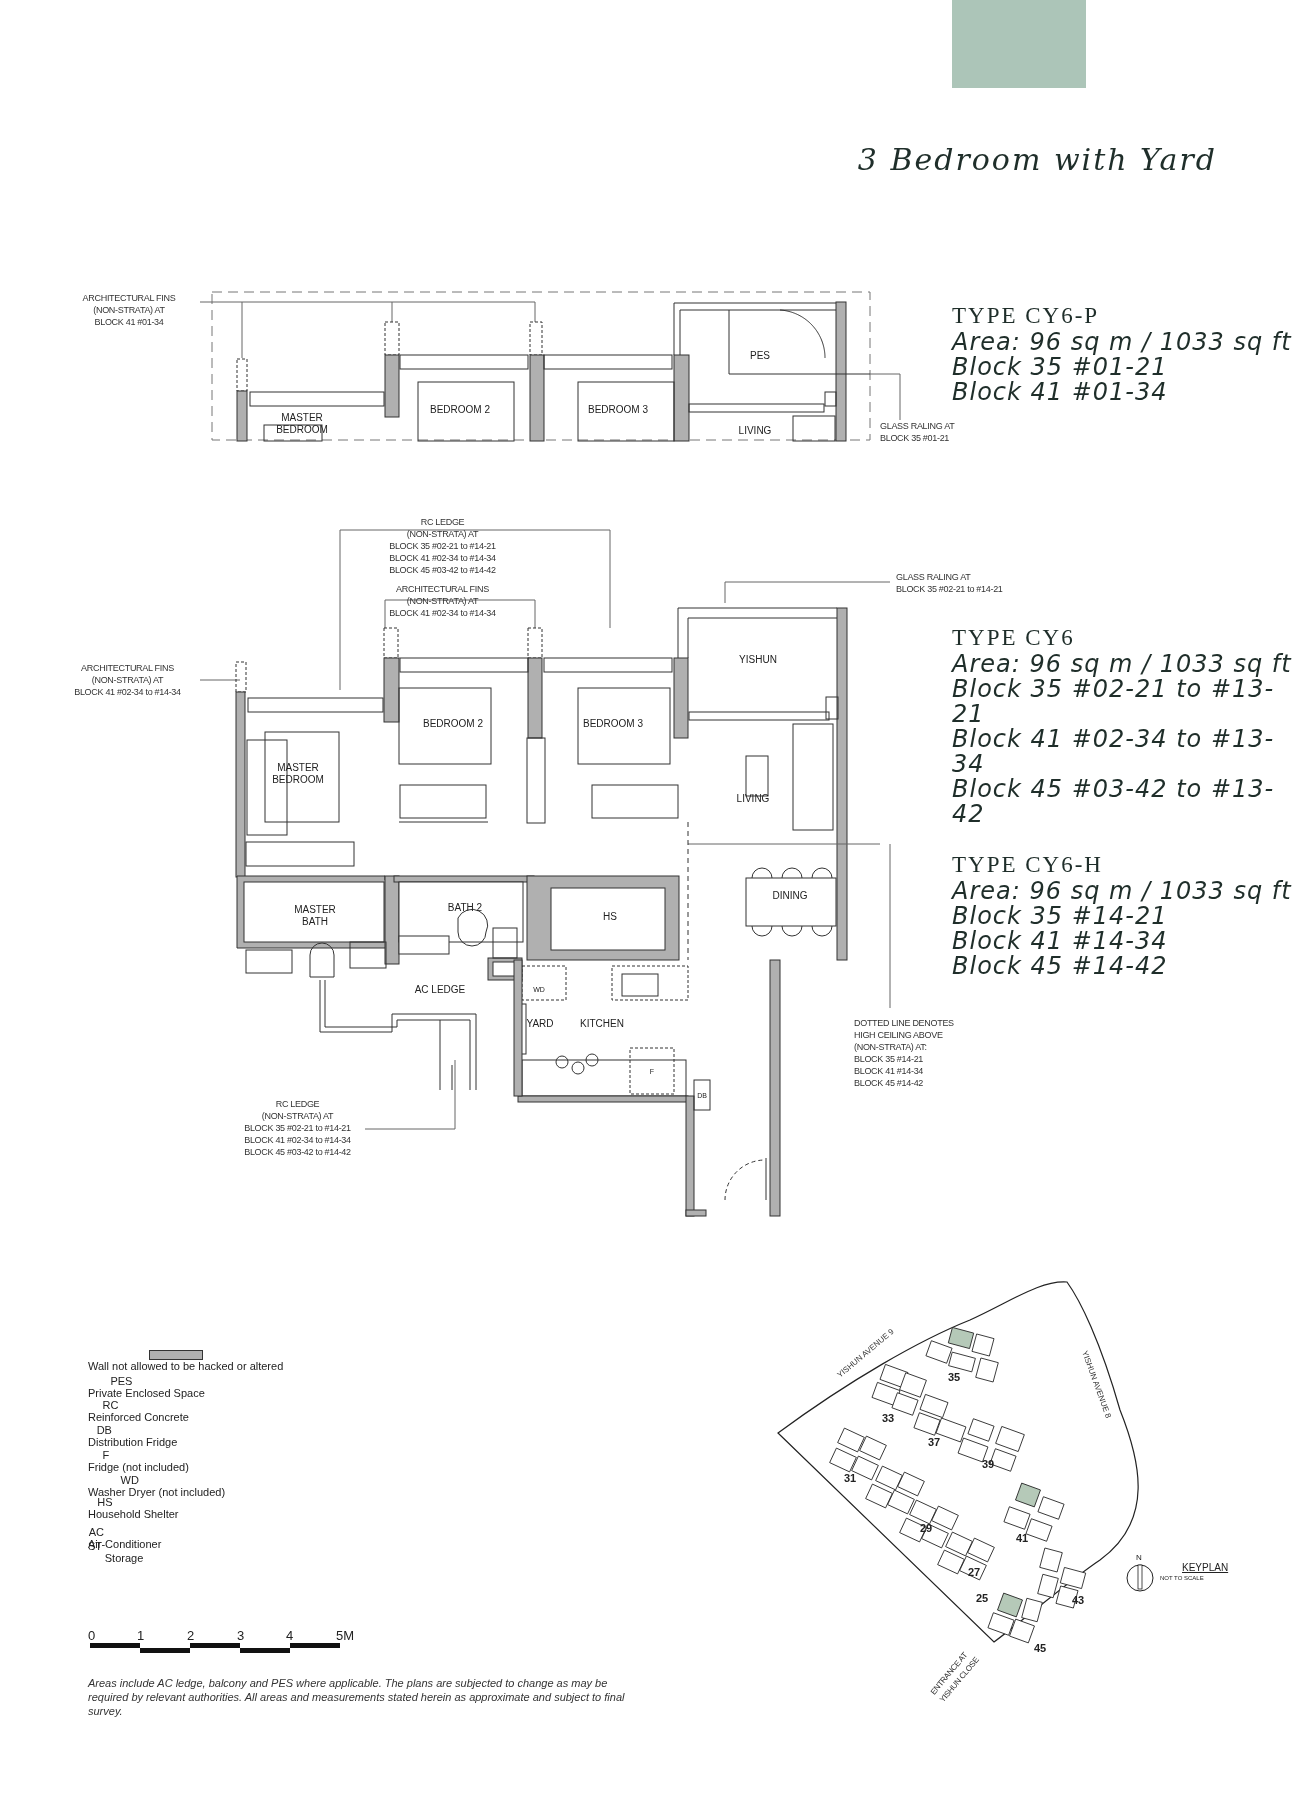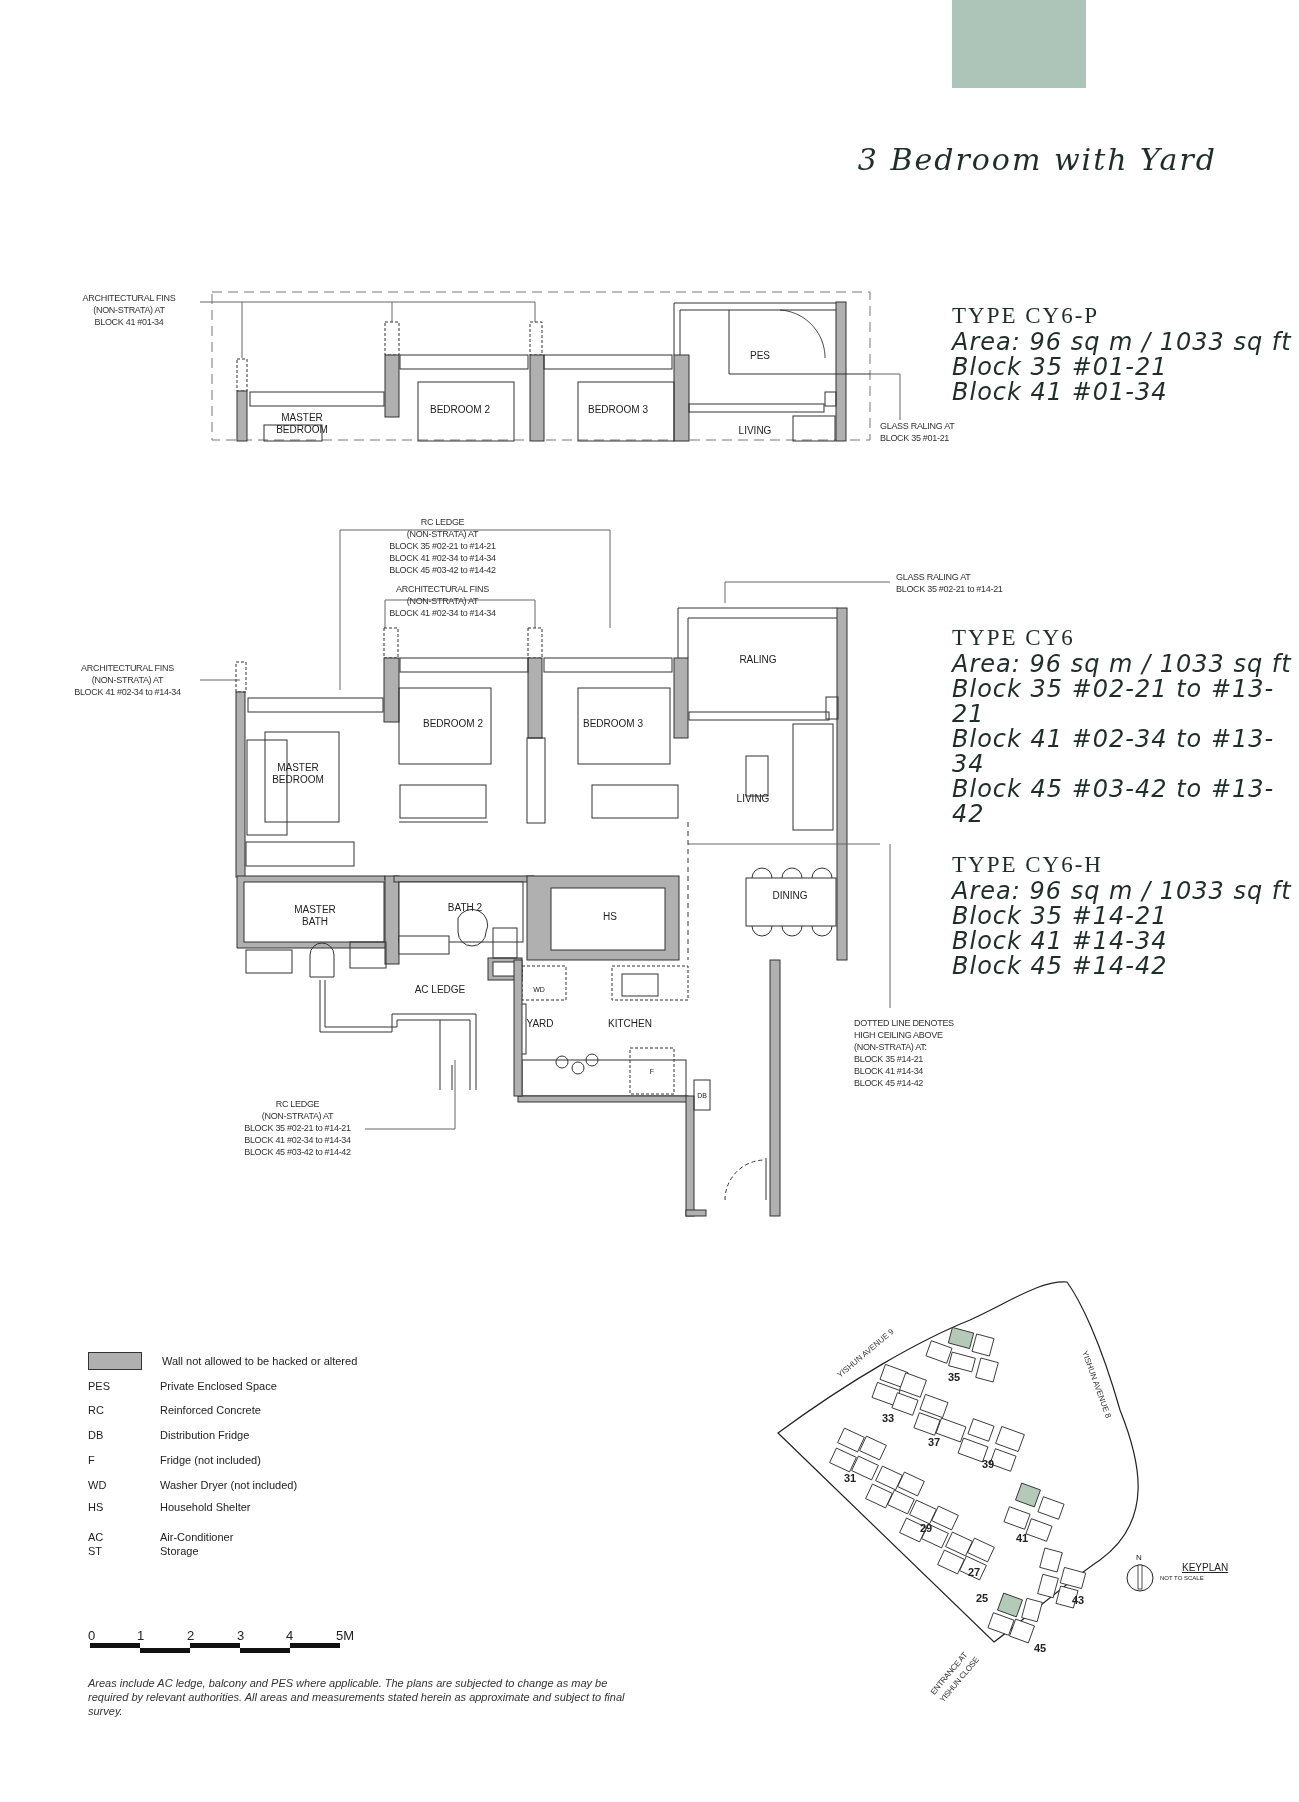--- a/index.html
+++ b/index.html
@@ -6,21 +6,21 @@
   body { width:1299px; height:1802px; position:relative; overflow:hidden; font-family:"Liberation Sans", sans-serif; color:#222; }
   .abs { position:absolute; }
   .tab-block { left:952px; top:0; width:134px; height:88px; background:#acc5b8; }
   .page-title { right:82px; top:142px; font-family:"DejaVu Serif", serif; font-size:30px; letter-spacing:2px; color:#1f2e2a;font-style:italic; }
   .type-block { left:952px; color:#1f2e2a; }
   .type-name { font-family:"Liberation Serif", serif; font-size:23px; letter-spacing:2px; line-height:28px; }
   .type-line { font-family:"DejaVu Sans", sans-serif; font-size:24px; letter-spacing:1px; line-height:25px;font-style:italic; }
   .annot { font-size:9px; line-height:12px; color:#333; letter-spacing:-0.3px; }
   .annot.right { text-align:center; }
   .room { font-size:10px; color:#222; text-align:center; line-height:12px; }
-  .legend-row { left:88px; height:22px; display:flex; align-items:center; font-size:11px; }
+  .legend-row { left:88px; height:22px; display:flex; align-items:center; font-size:11px;flex-direction:column; }
   .legend-abbr { width:72px; }
   .legend-swatch { width:52px; height:16px; background:#b0b0b0; border:1px solid #333; margin-right:20px; }
   .scale-num { font-size:13px; top:1628px; }
   .disclaimer { left:88px; top:1676px; width:560px; font-size:11px; font-style:italic; line-height:14px; color:#333; }
   svg text { font-family:"Liberation Sans", sans-serif; }
 </style>
 </head>
 <body>
 
 <div class="abs tab-block"></div>
@@ -237,33 +237,33 @@
   <div>BLOCK 41 #02-34 to #14-34</div>
   <div>BLOCK 45 #03-42 to #14-42</div>
 </div>
 
 <div class="abs room" style="left:258px;top:762px;width:80px;">
   <div>MASTER</div>
   <div>BEDROOM</div>
 </div>
 <div class="abs room" style="left:413px;top:718px;width:80px;">BEDROOM 2</div>
 <div class="abs room" style="left:573px;top:718px;width:80px;">BEDROOM 3</div>
-<div class="abs room" style="left:728px;top:654px;width:60px;">RALING</div>
+<div class="abs room" style="left:728px;top:654px;width:60px;">YISHUN</div>
 <div class="abs room" style="left:728px;top:793px;width:50px;">LIVING</div>
 <div class="abs room" style="left:765px;top:890px;width:50px;">DINING</div>
 <div class="abs room" style="left:280px;top:904px;width:70px;">
   <div>MASTER</div>
   <div>BATH</div>
 </div>
 <div class="abs room" style="left:440px;top:902px;width:50px;">BATH 2</div>
 <div class="abs room" style="left:590px;top:911px;width:40px;">HS</div>
 <div class="abs room" style="left:405px;top:984px;width:70px;">AC LEDGE</div>
 <div class="abs room" style="left:524px;top:984px;width:30px;font-size:7px;">WD</div>
 <div class="abs room" style="left:520px;top:1018px;width:40px;">YARD</div>
-<div class="abs room" style="left:600px;top:1018px;width:60px;">KITCHEN</div>
+<div class="abs room" style="left:572px;top:1018px;width:60px;">KITCHEN</div>
 <div class="abs room" style="left:642px;top:1066px;width:20px;font-size:7px;">F</div>
 <div class="abs room" style="left:694px;top:1090px;width:16px;font-size:7px;">DB</div>
 
 <div class="abs legend-row" style="top:1350px;">
   <div class="legend-swatch"></div>
   <div>Wall not allowed to be hacked or altered</div>
 </div>
 <div class="abs legend-row" style="top:1375px;">
     <div class="legend-abbr">PES</div>
     <div>Private Enclosed Space</div>

